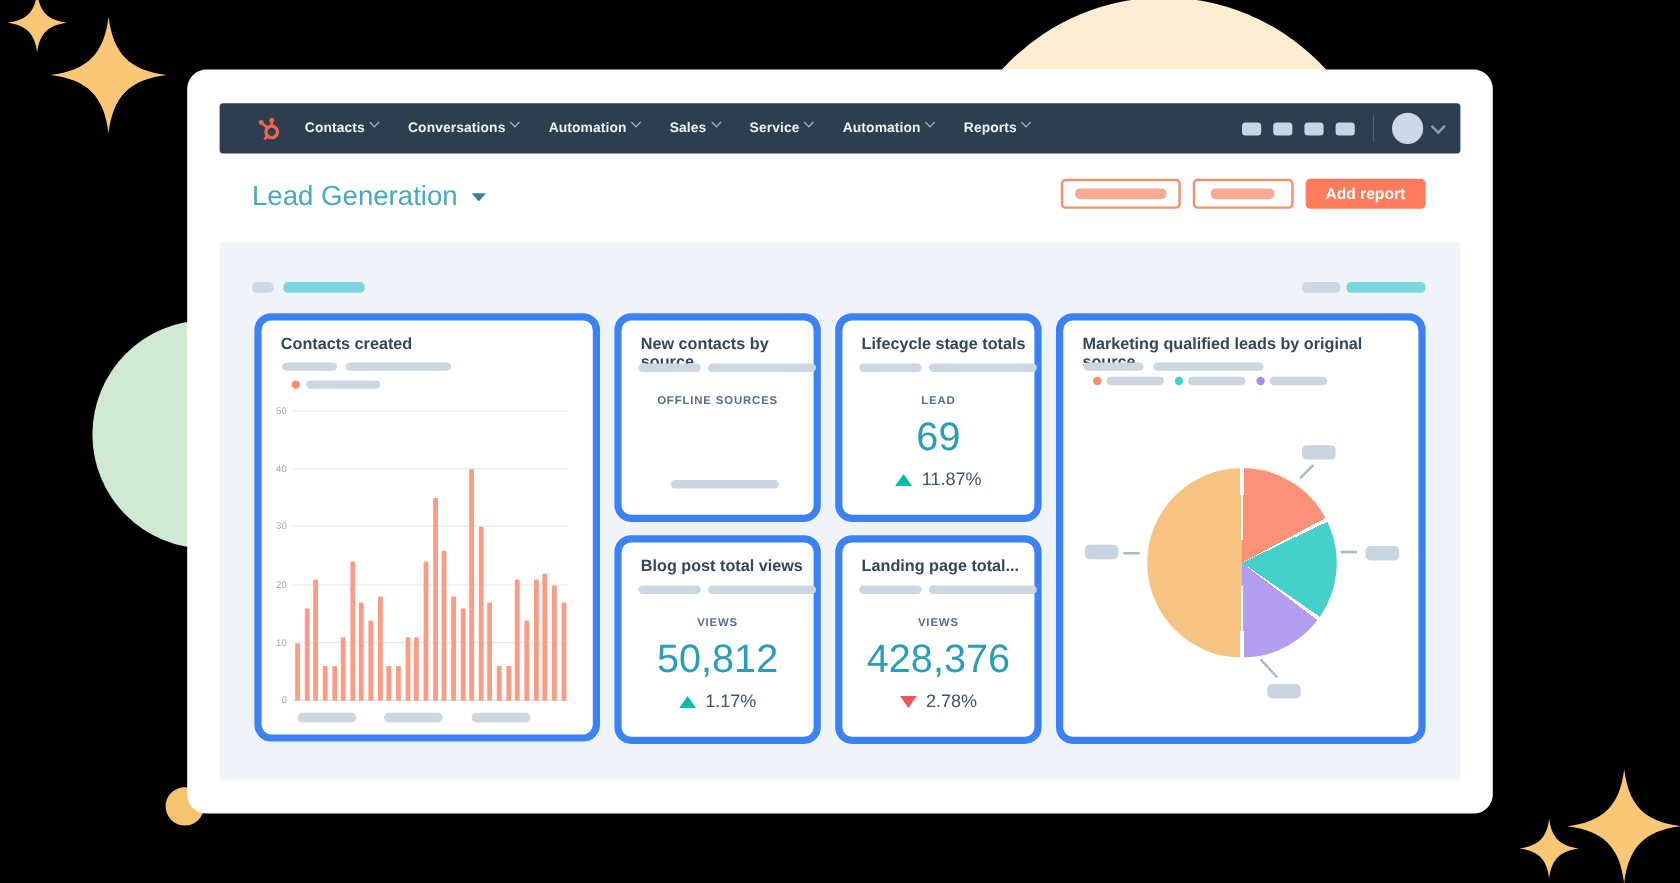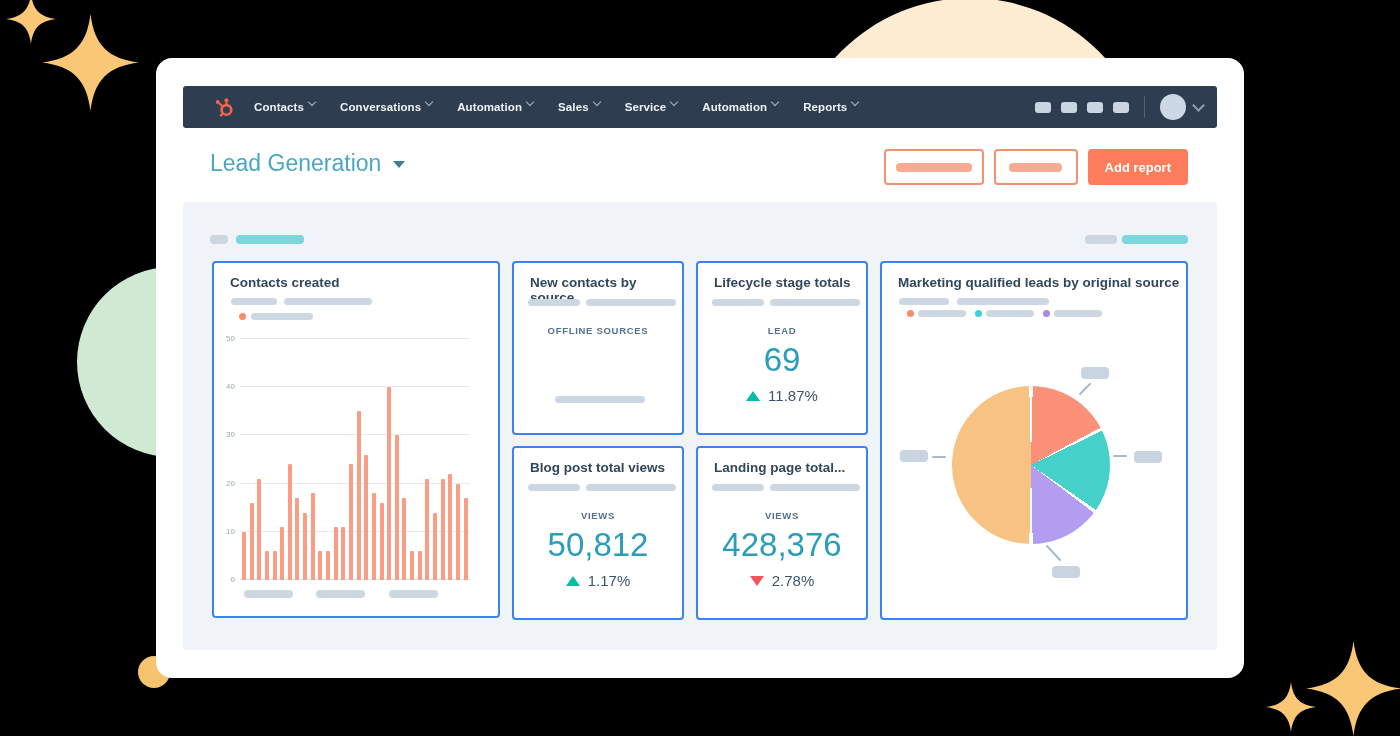--- a/index.html
+++ b/index.html
@@ -26,31 +26,31 @@
   .nav-right{margin-left:auto;display:flex;align-items:center;padding-right:14px;}
   .nav-sq{width:16px;height:11px;border-radius:3px;background:#c9d5e3;margin-left:10px;}
   .nav-divider{width:1px;height:22px;background:#51627a;margin:0 15px;}
   .avatar{width:26px;height:26px;border-radius:50%;background:#cdd8e6;}
   .chev-big{width:7px;height:7px;border-right:2px solid #8fa1b5;border-bottom:2px solid #8fa1b5;
             transform:rotate(45deg);margin-left:8px;margin-top:-3px;}
   
   #page-header{position:absolute;left:54px;top:92px;display:flex;align-items:center;gap:12px;cursor:pointer;}
   #page-title{font-size:23px;color:#4aa7c3;font-weight:400;}
   .caret-down{width:0;height:0;border:6px solid transparent;border-top:7px solid #3b7f99;margin-top:7px;}
-  #header-buttons{position:absolute;right:56px;top:91px;display:flex;gap:10px;height:36px;}
+  #header-buttons{position:absolute;right:56px;top:91px;display:flex;gap:10px;height:25px;}
   .btn-outline{box-sizing:border-box;border:2px solid #f1926f;border-radius:4px;background:#fff;
                display:flex;align-items:center;justify-content:center;cursor:pointer;}
   .btn-outline .ph{position:static;}
   .btn-solid{border:none;border-radius:4px;background:#fc7c5c;color:#fff;font-size:13px;font-weight:700;
              padding:0 17px;font-family:"Liberation Sans",sans-serif;cursor:pointer;}
   
   #panel{position:absolute;left:27px;top:144px;width:1034px;height:448px;background:#f0f4f9;border-radius:3px;}
   .ph{position:absolute;background:#ccd7e2;border-radius:4px;height:7px;}
   .ph.teal{background:#7cd6dd;}
-  .card{position:absolute;background:#fff;border:2px solid #3b82f6;border-radius:4px;box-sizing:border-box;}
+  .card{position:absolute;background:#fff;border:6px solid #3b82f6;border-radius:14px;box-sizing:border-box;}
   .card-title{position:absolute;left:16px;top:12px;font-size:13.5px;font-weight:700;color:#33475b;}
   .dot{width:7px;height:7px;border-radius:50%;display:inline-block;position:absolute;}
   
   #chart-area{position:absolute;left:26px;top:76px;width:230px;height:241px;}
   .gridline{position:absolute;left:0;right:0;height:1px;background:#e4eaf2;}
   .gridline.base{background:#d6dfe9;}
   .gridline .tick{position:absolute;right:calc(100% + 5px);top:-4px;font-size:8px;color:#9aa9bb;}
   #bars{position:absolute;left:2px;right:2px;bottom:0;top:0;display:flex;align-items:flex-end;
         justify-content:space-between;}
   .bar{width:4px;border-radius:1px 1px 0 0;}

